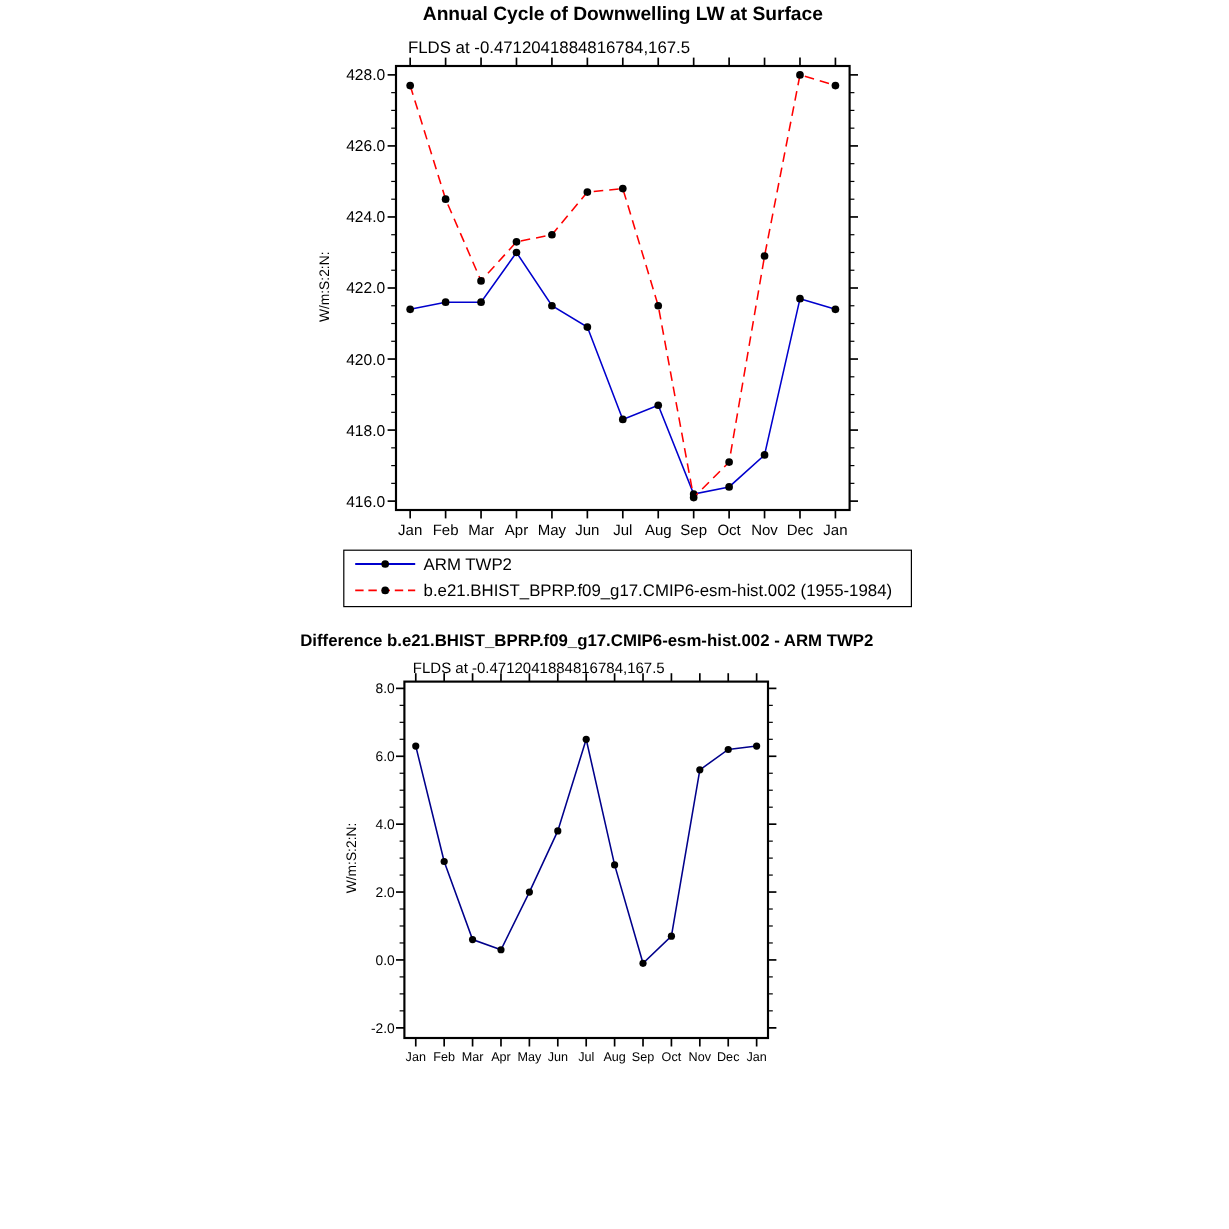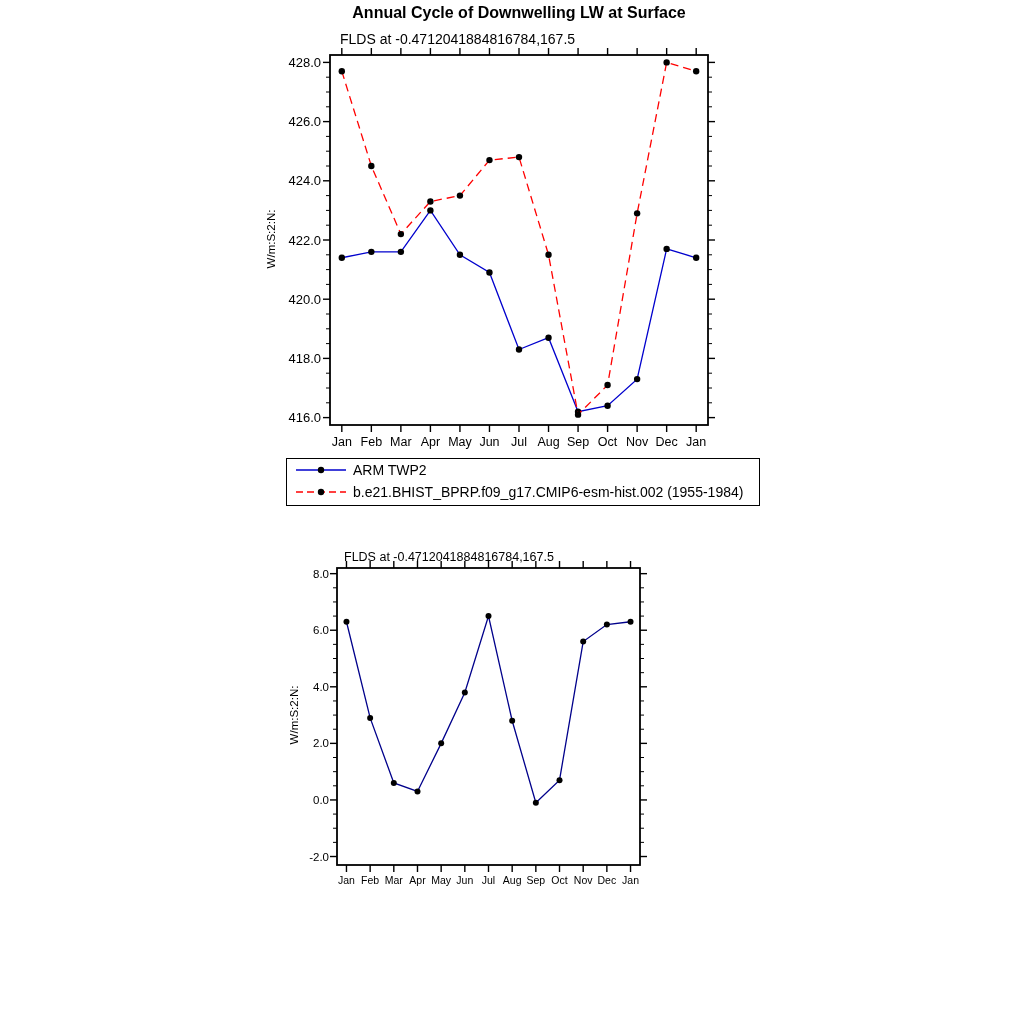--- a/index.html
+++ b/index.html
@@ -277,16 +277,17 @@
     </div>
     <div class="legend-row">
       <svg class="legend-sample" width="52" height="12">
         <line x1="1" y1="6" x2="51" y2="6" stroke-dasharray="7 4" stroke="#ff0000"></line>
         <circle cx="26" cy="6" r="3.2" fill="#000000"></circle>
       </svg>
       <span>b.e21.BHIST_BPRP.f09_g17.CMIP6-esm-hist.002 (1955-1984)</span>
     </div>
   </div>
 
+  <div class="abs chart-title bottom-title">Difference b.e21.BHIST_BPRP.f09_g17.CMIP6-esm-hist.002 - ARM TWP2</div>
   <div class="abs bottom-subtitle">FLDS at -0.4712041884816784,167.5</div>
   <div class="abs ylabel ylabel-bottom">W/m:S:2:N:</div>
 
 </div>
 
 </body></html>

